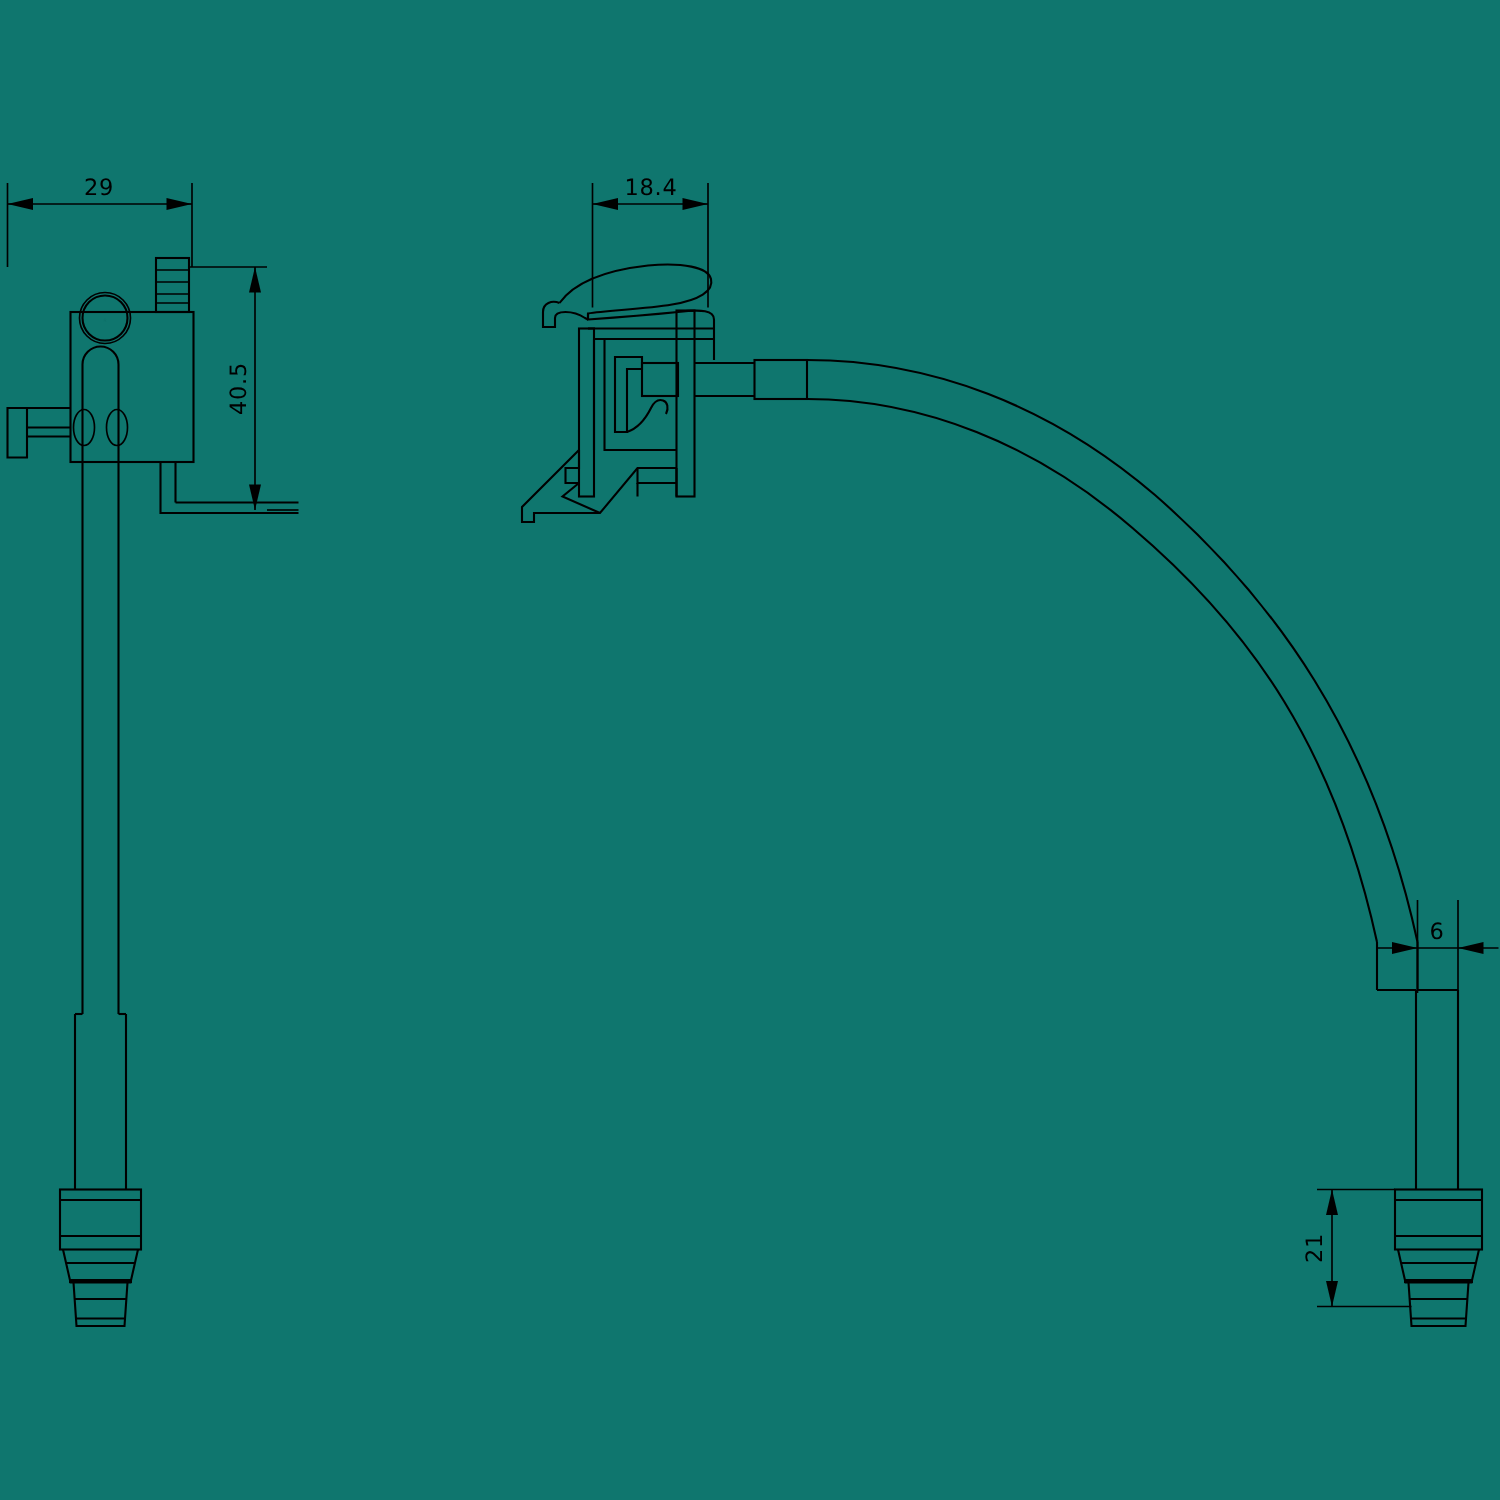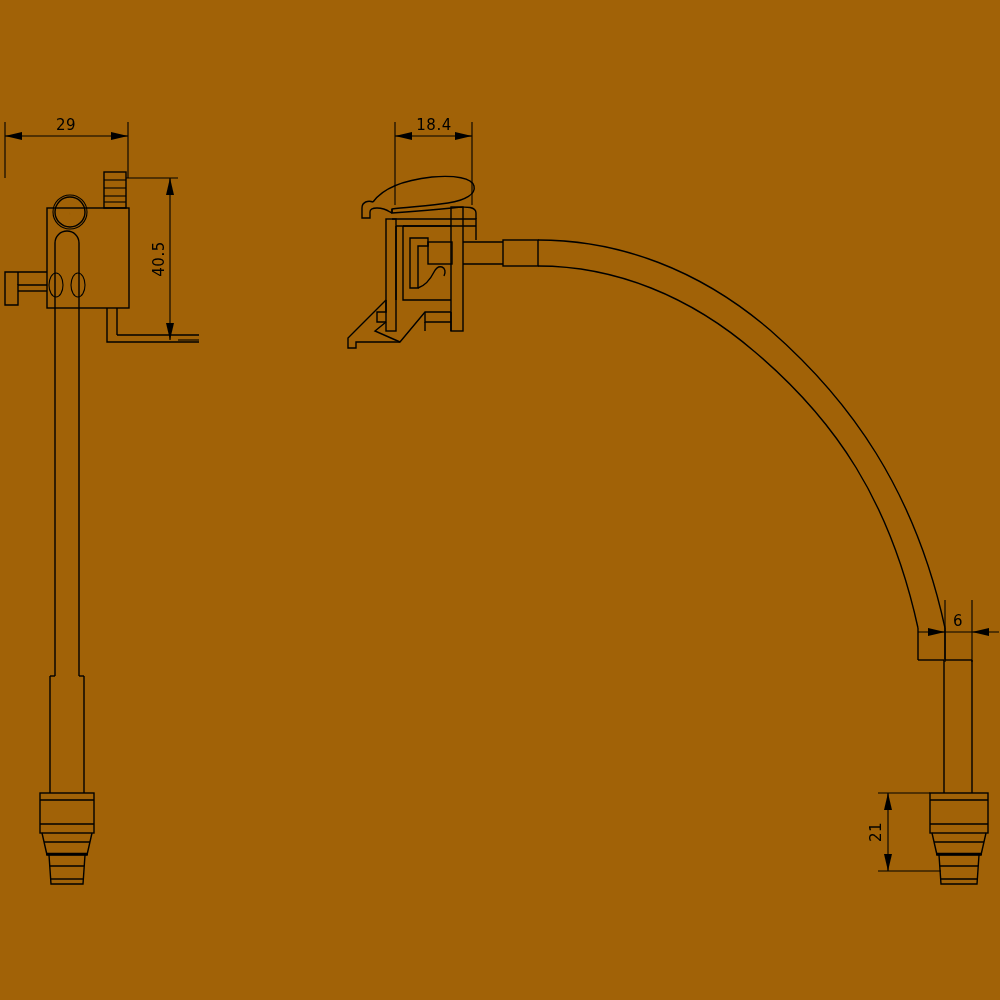--- a/index.html
+++ b/index.html
@@ -1,18 +1,18 @@
 <!DOCTYPE html>
 <html><head>
 <meta charset="utf-8">
 <style>
   html,body{margin:0;padding:0;background:#ffffff;}
   body{width:1000px;height:1000px;overflow:hidden;
        font-family:"DejaVu Sans","Liberation Sans",sans-serif;}
-  #sheet{position:relative;width:1000px;height:1000px;background:#a16207;}
+  #sheet{position:relative;width:1000px;height:1000px;background:#0f766e;}
   svg{display:block;}
   .ln{fill:none;stroke:#000;stroke-width:1.4;stroke-linecap:butt;stroke-linejoin:miter;}
   .ln-thin{fill:none;stroke:#000;stroke-width:1.1;}
   .ln-thick{fill:none;stroke:#000;stroke-width:2.6;}
   .dim{fill:none;stroke:#000;stroke-width:1.1;}
   .dimtxt{font-family:"DejaVu Sans","Liberation Sans",sans-serif;font-size:15px;fill:#000;letter-spacing:0.5px;}
   .arrow{fill:#000;stroke:none;}
 </style>
 </head>
 <body>

